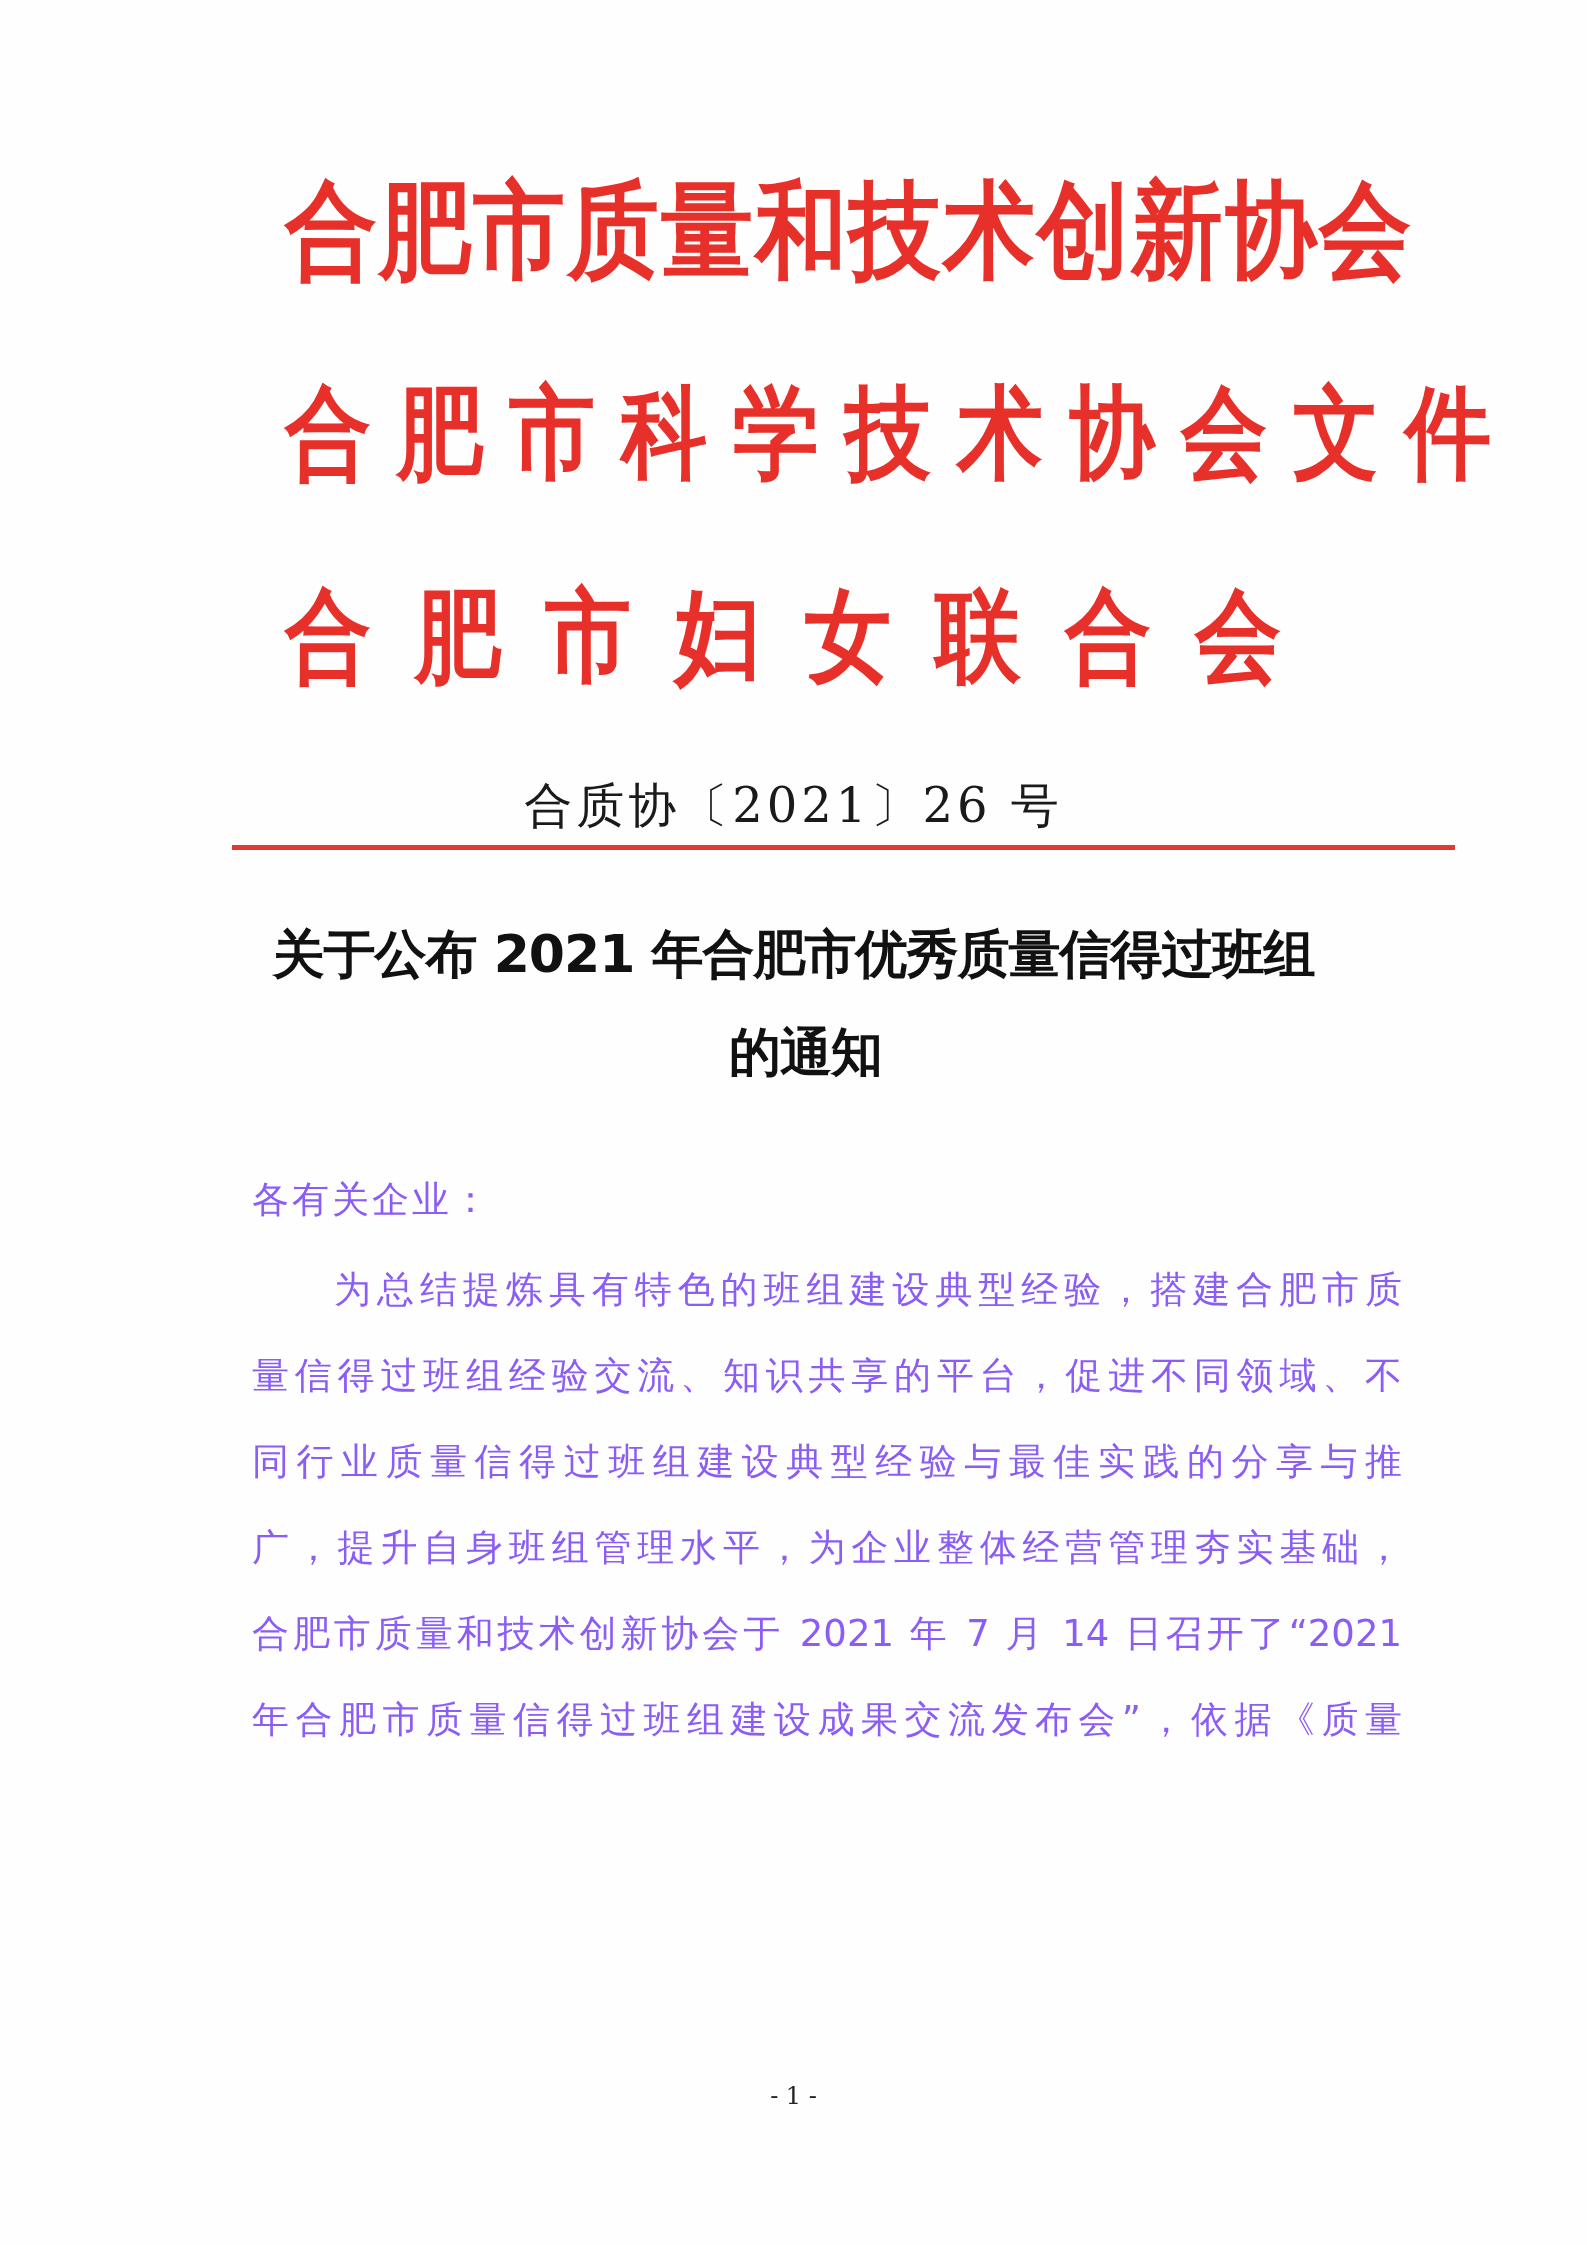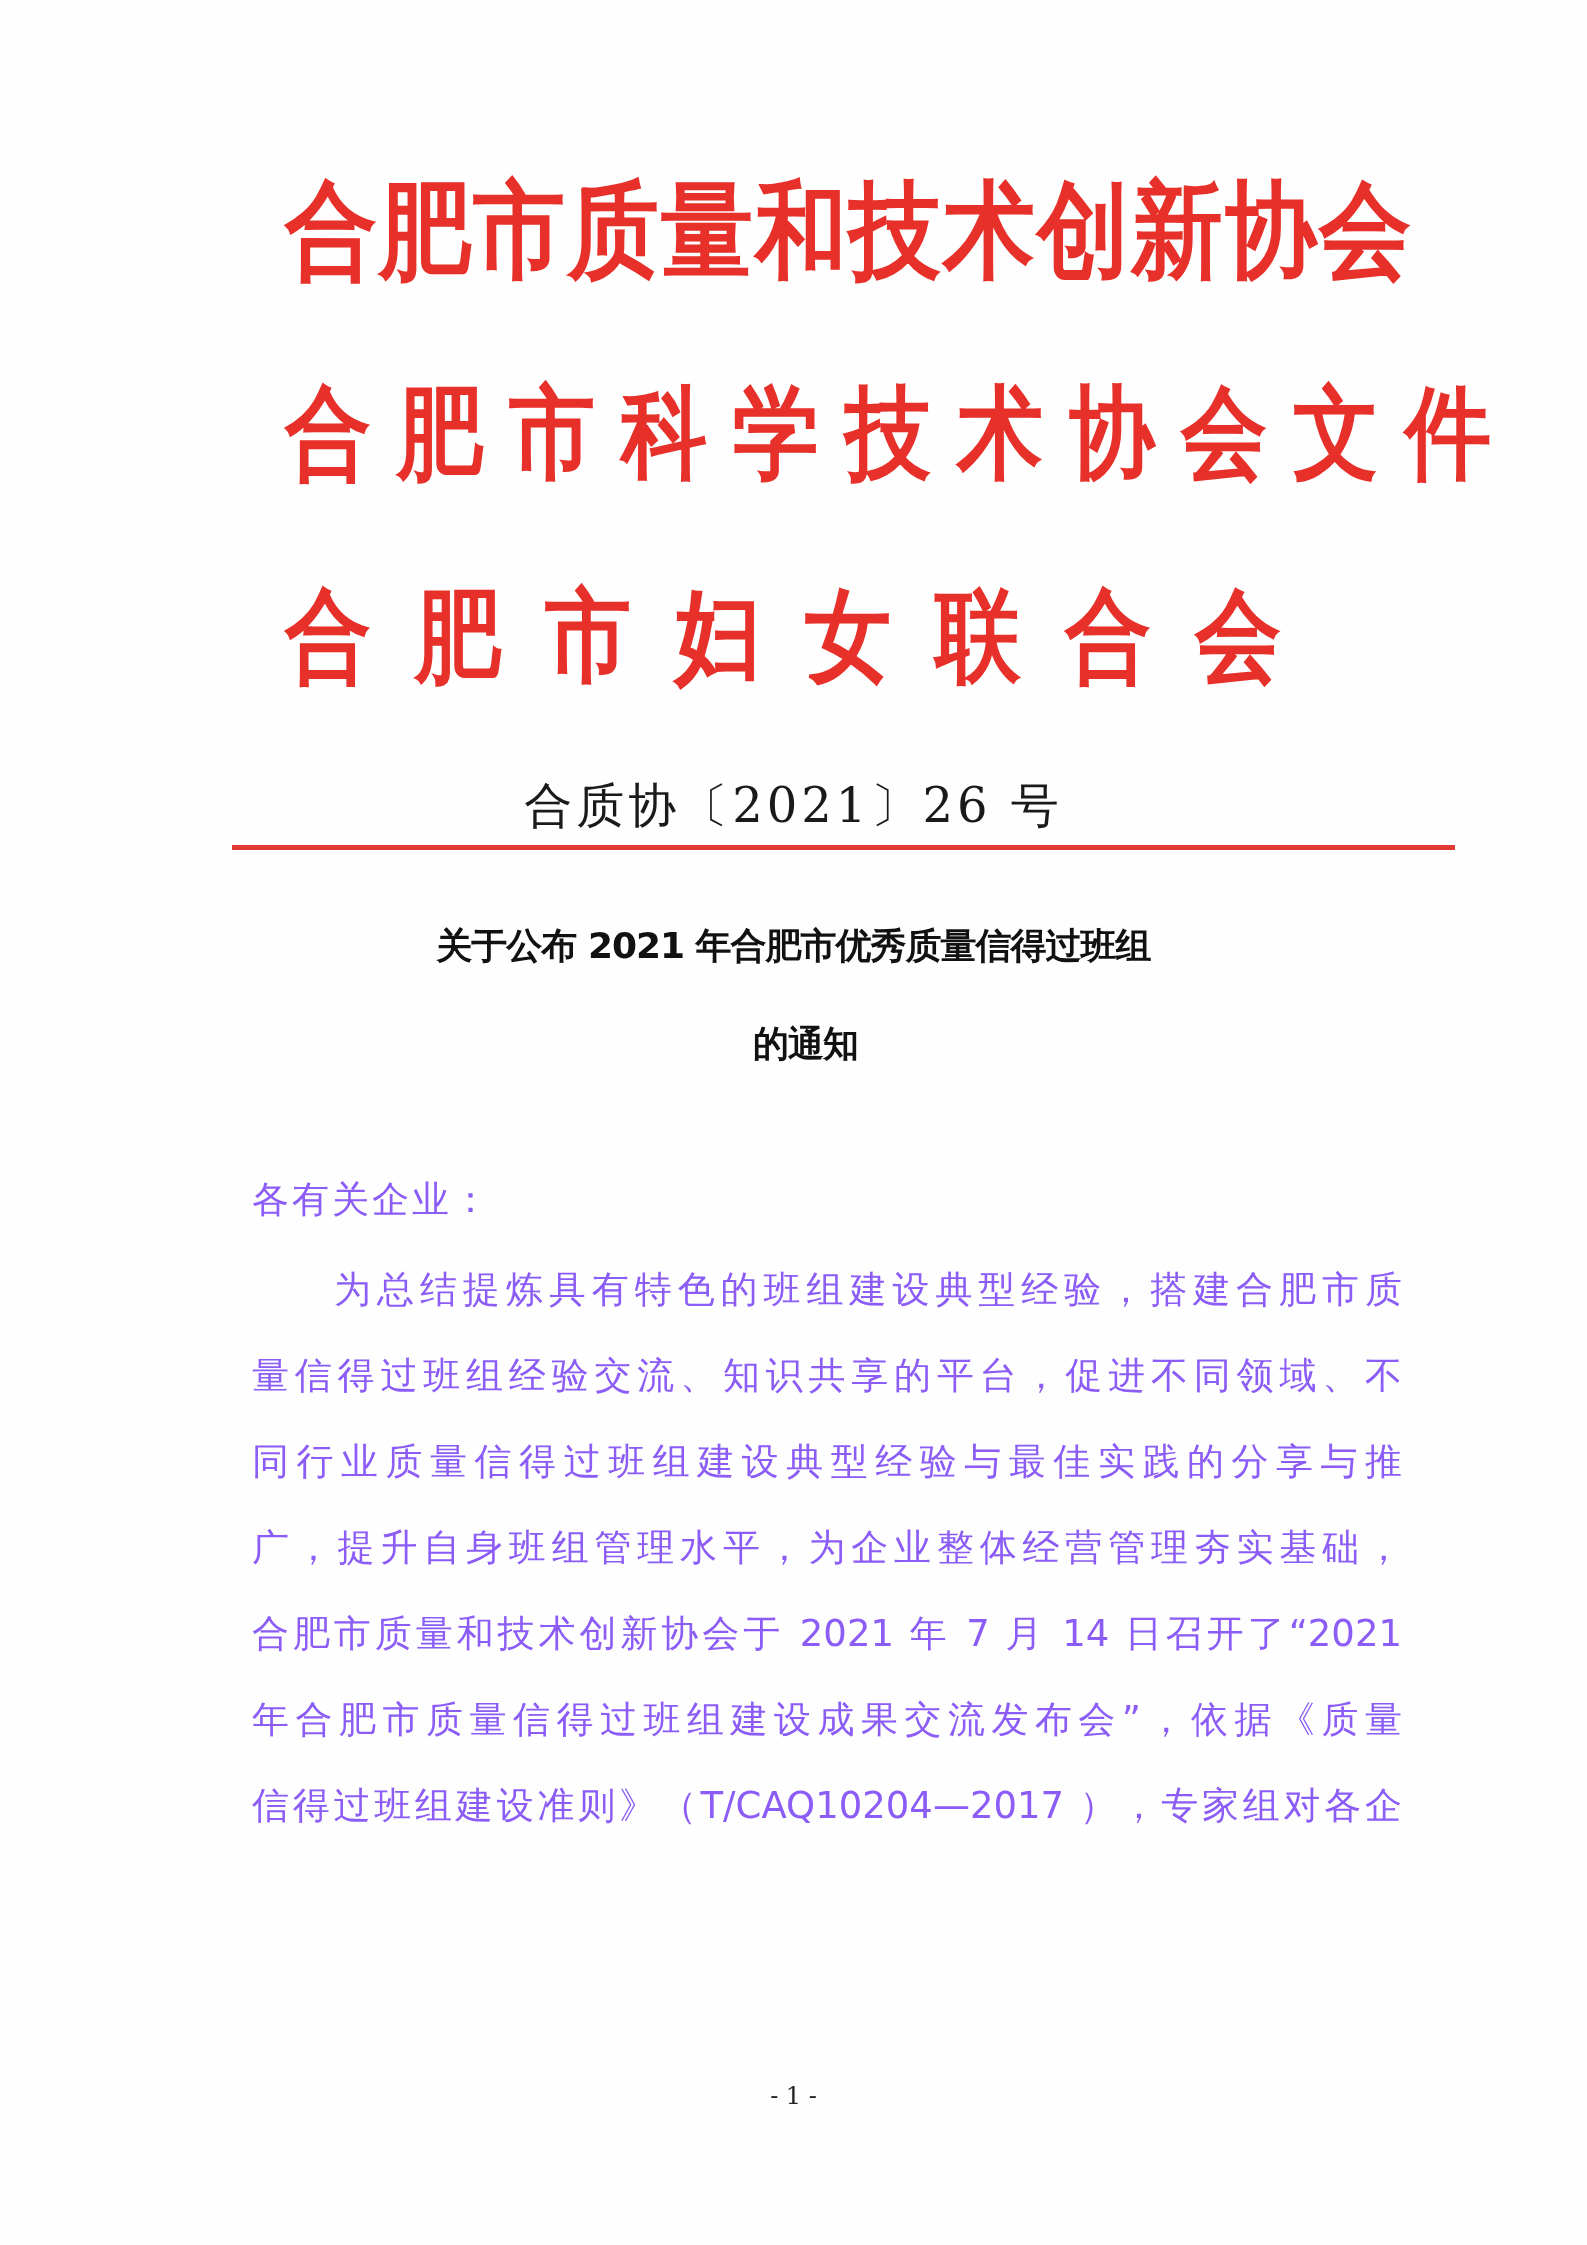--- a/index.html
+++ b/index.html
@@ -74,21 +74,21 @@
       background: #e03a34;
     }
     
     .title {
       position: absolute;
       left: 0;
       width: 1587px;
       text-align: center;
       font-family: "DejaVu Sans", "Liberation Sans", sans-serif;
       font-weight: bold;
-      font-size: 36px;
+      font-size: 52px;
       color: #111111;
       white-space: nowrap;
       line-height: 1;
       letter-spacing: -1px;
     }
     .title-1 { top: 928px; }
     .title-2 { top: 1026px; margin-left: 12px; }
     
     .body-text {
       position: absolute;
@@ -144,17 +144,16 @@
   <div class="title title-2">的通知</div>
 
   <div class="body-text">
     <div class="salutation">各有关企业：</div>
     <div class="para-line indent">为总结提炼具有特色的班组建设典型经验，搭建合肥市质</div>
     <div class="para-line">量信得过班组经验交流、知识共享的平台，促进不同领域、不</div>
     <div class="para-line">同行业质量信得过班组建设典型经验与最佳实践的分享与推</div>
     <div class="para-line">广，提升自身班组管理水平，为企业整体经营管理夯实基础，</div>
     <div class="para-line">合肥市质量和技术创新协会于 2021 年 7 月 14 日召开了“2021</div>
     <div class="para-line">年合肥市质量信得过班组建设成果交流发布会”，依据《质量</div>
-    <div class="para-line">信得过班组建设准则》（T/CAQ10204—2017 ），专家组对各企</div>
   </div>
 
   <div class="page-number">- 1 -</div>
 </div>
 
 </body></html>

